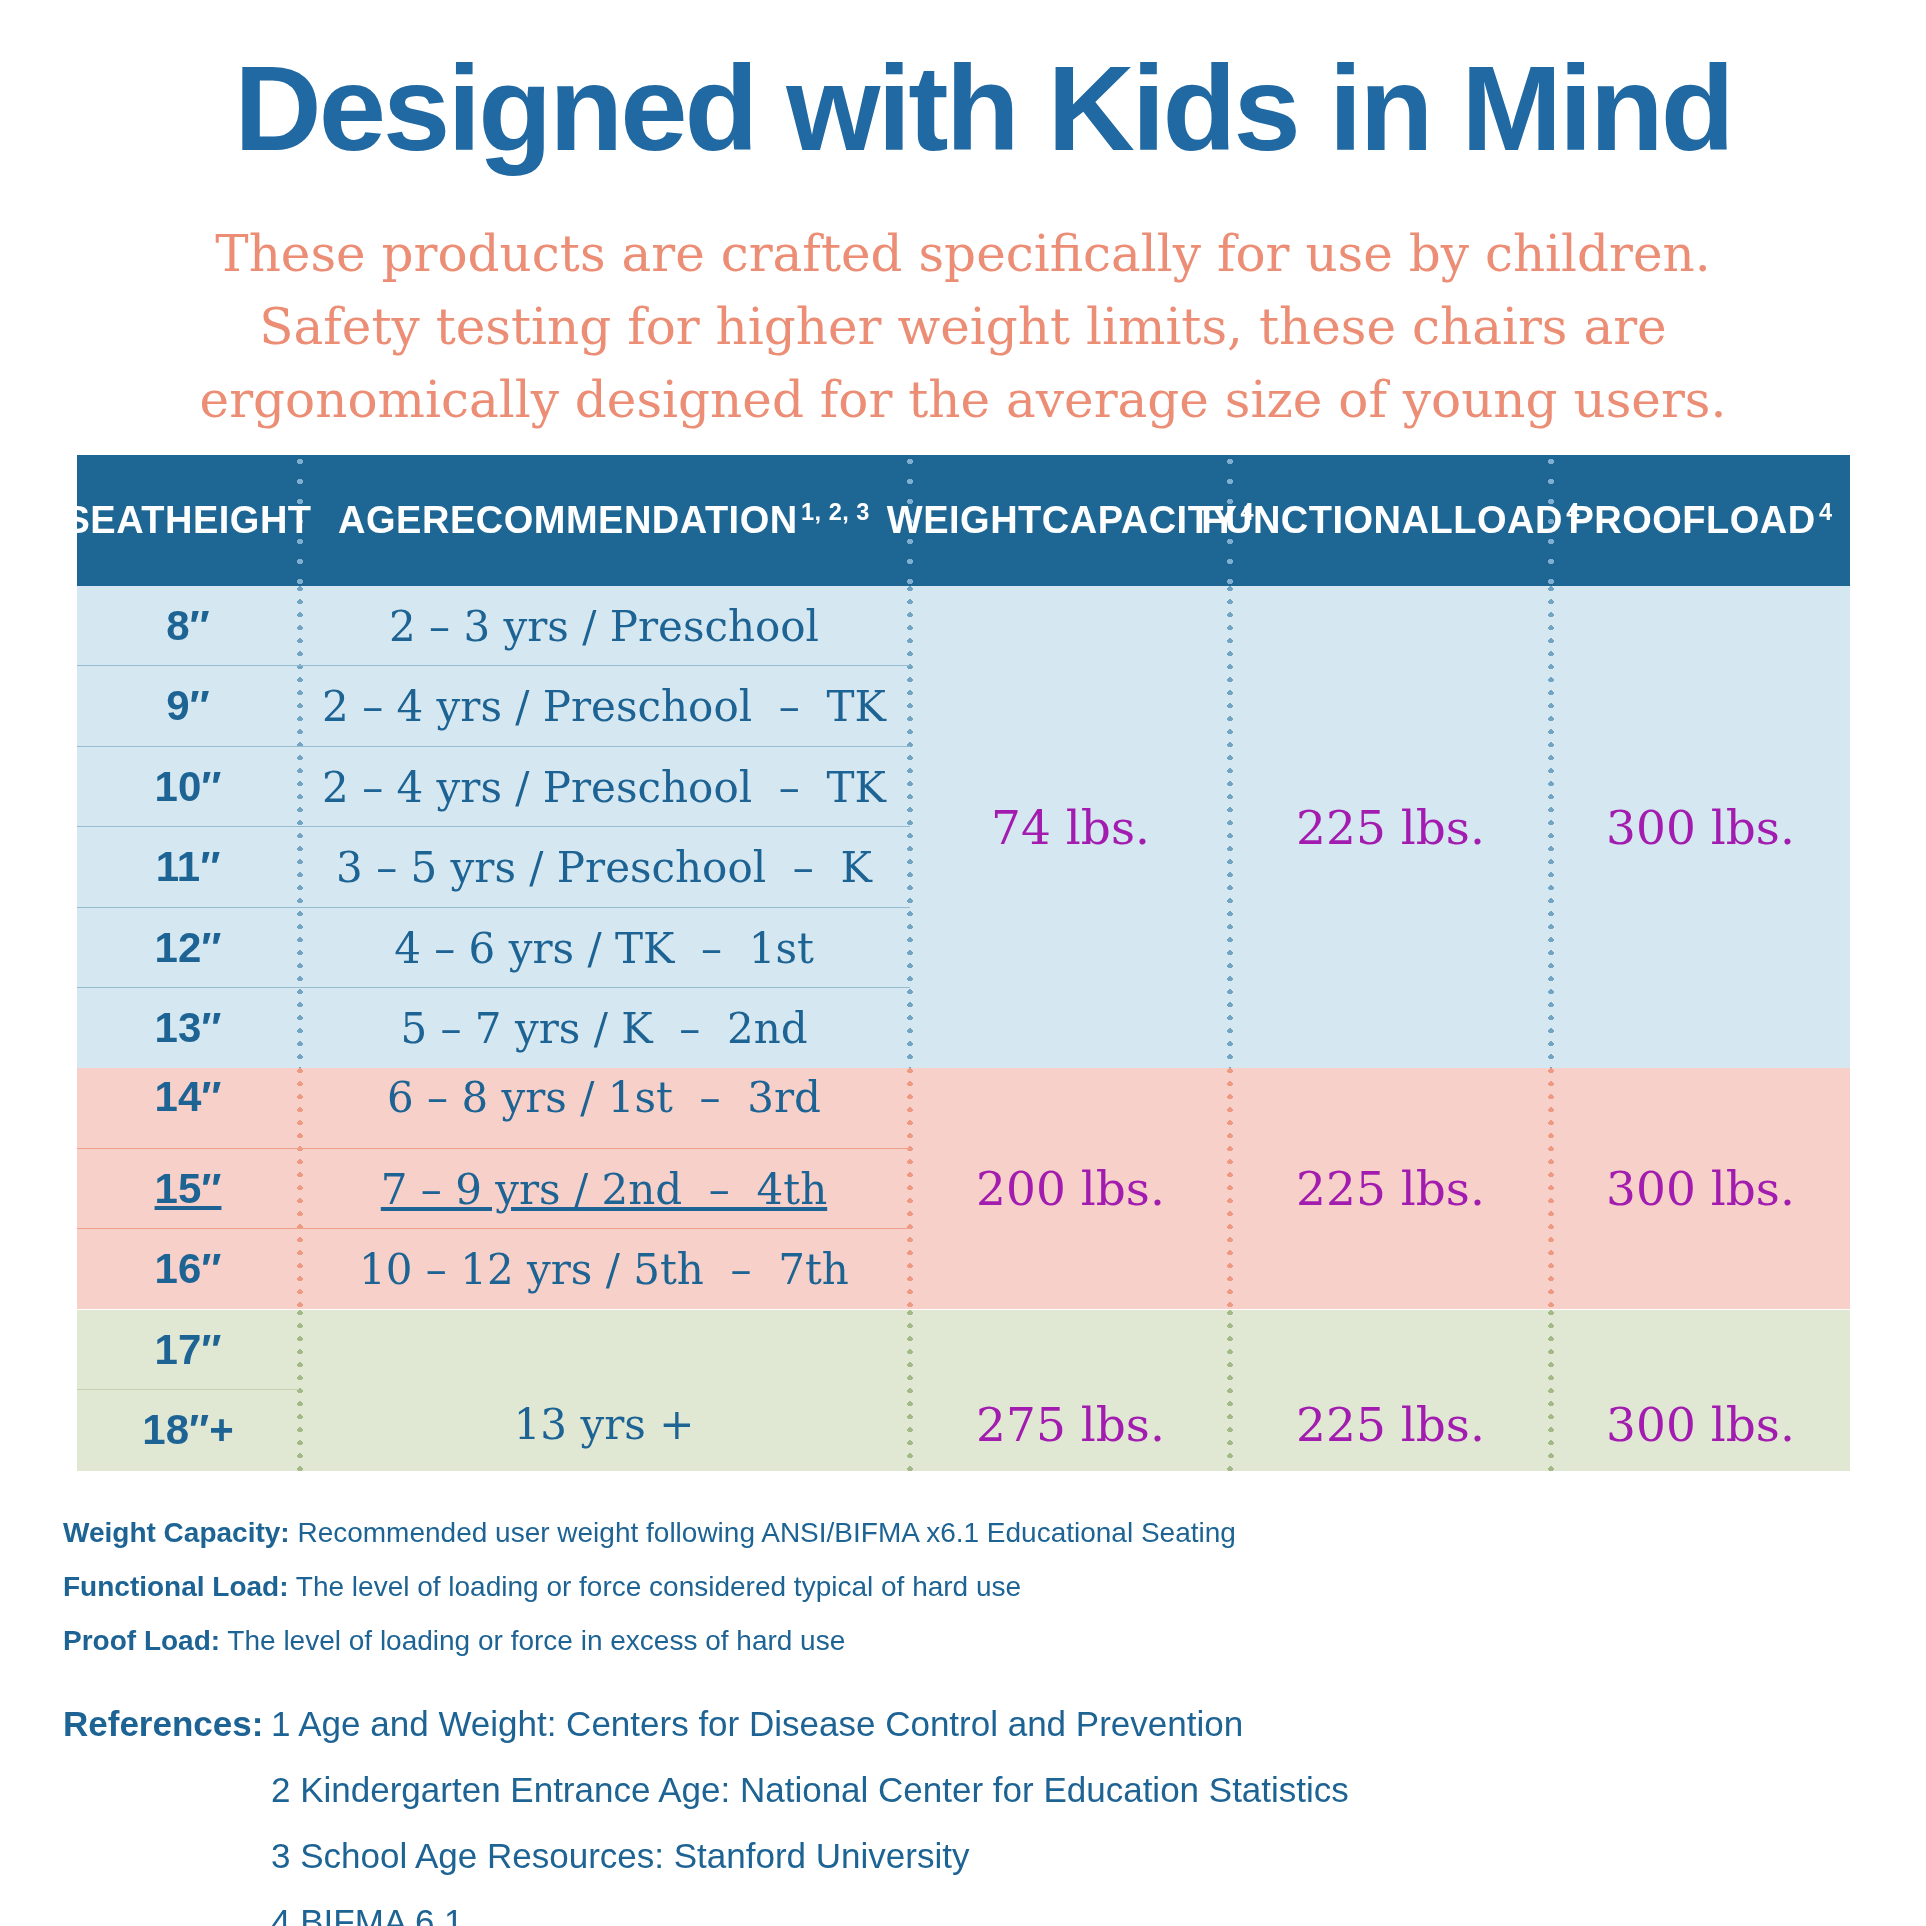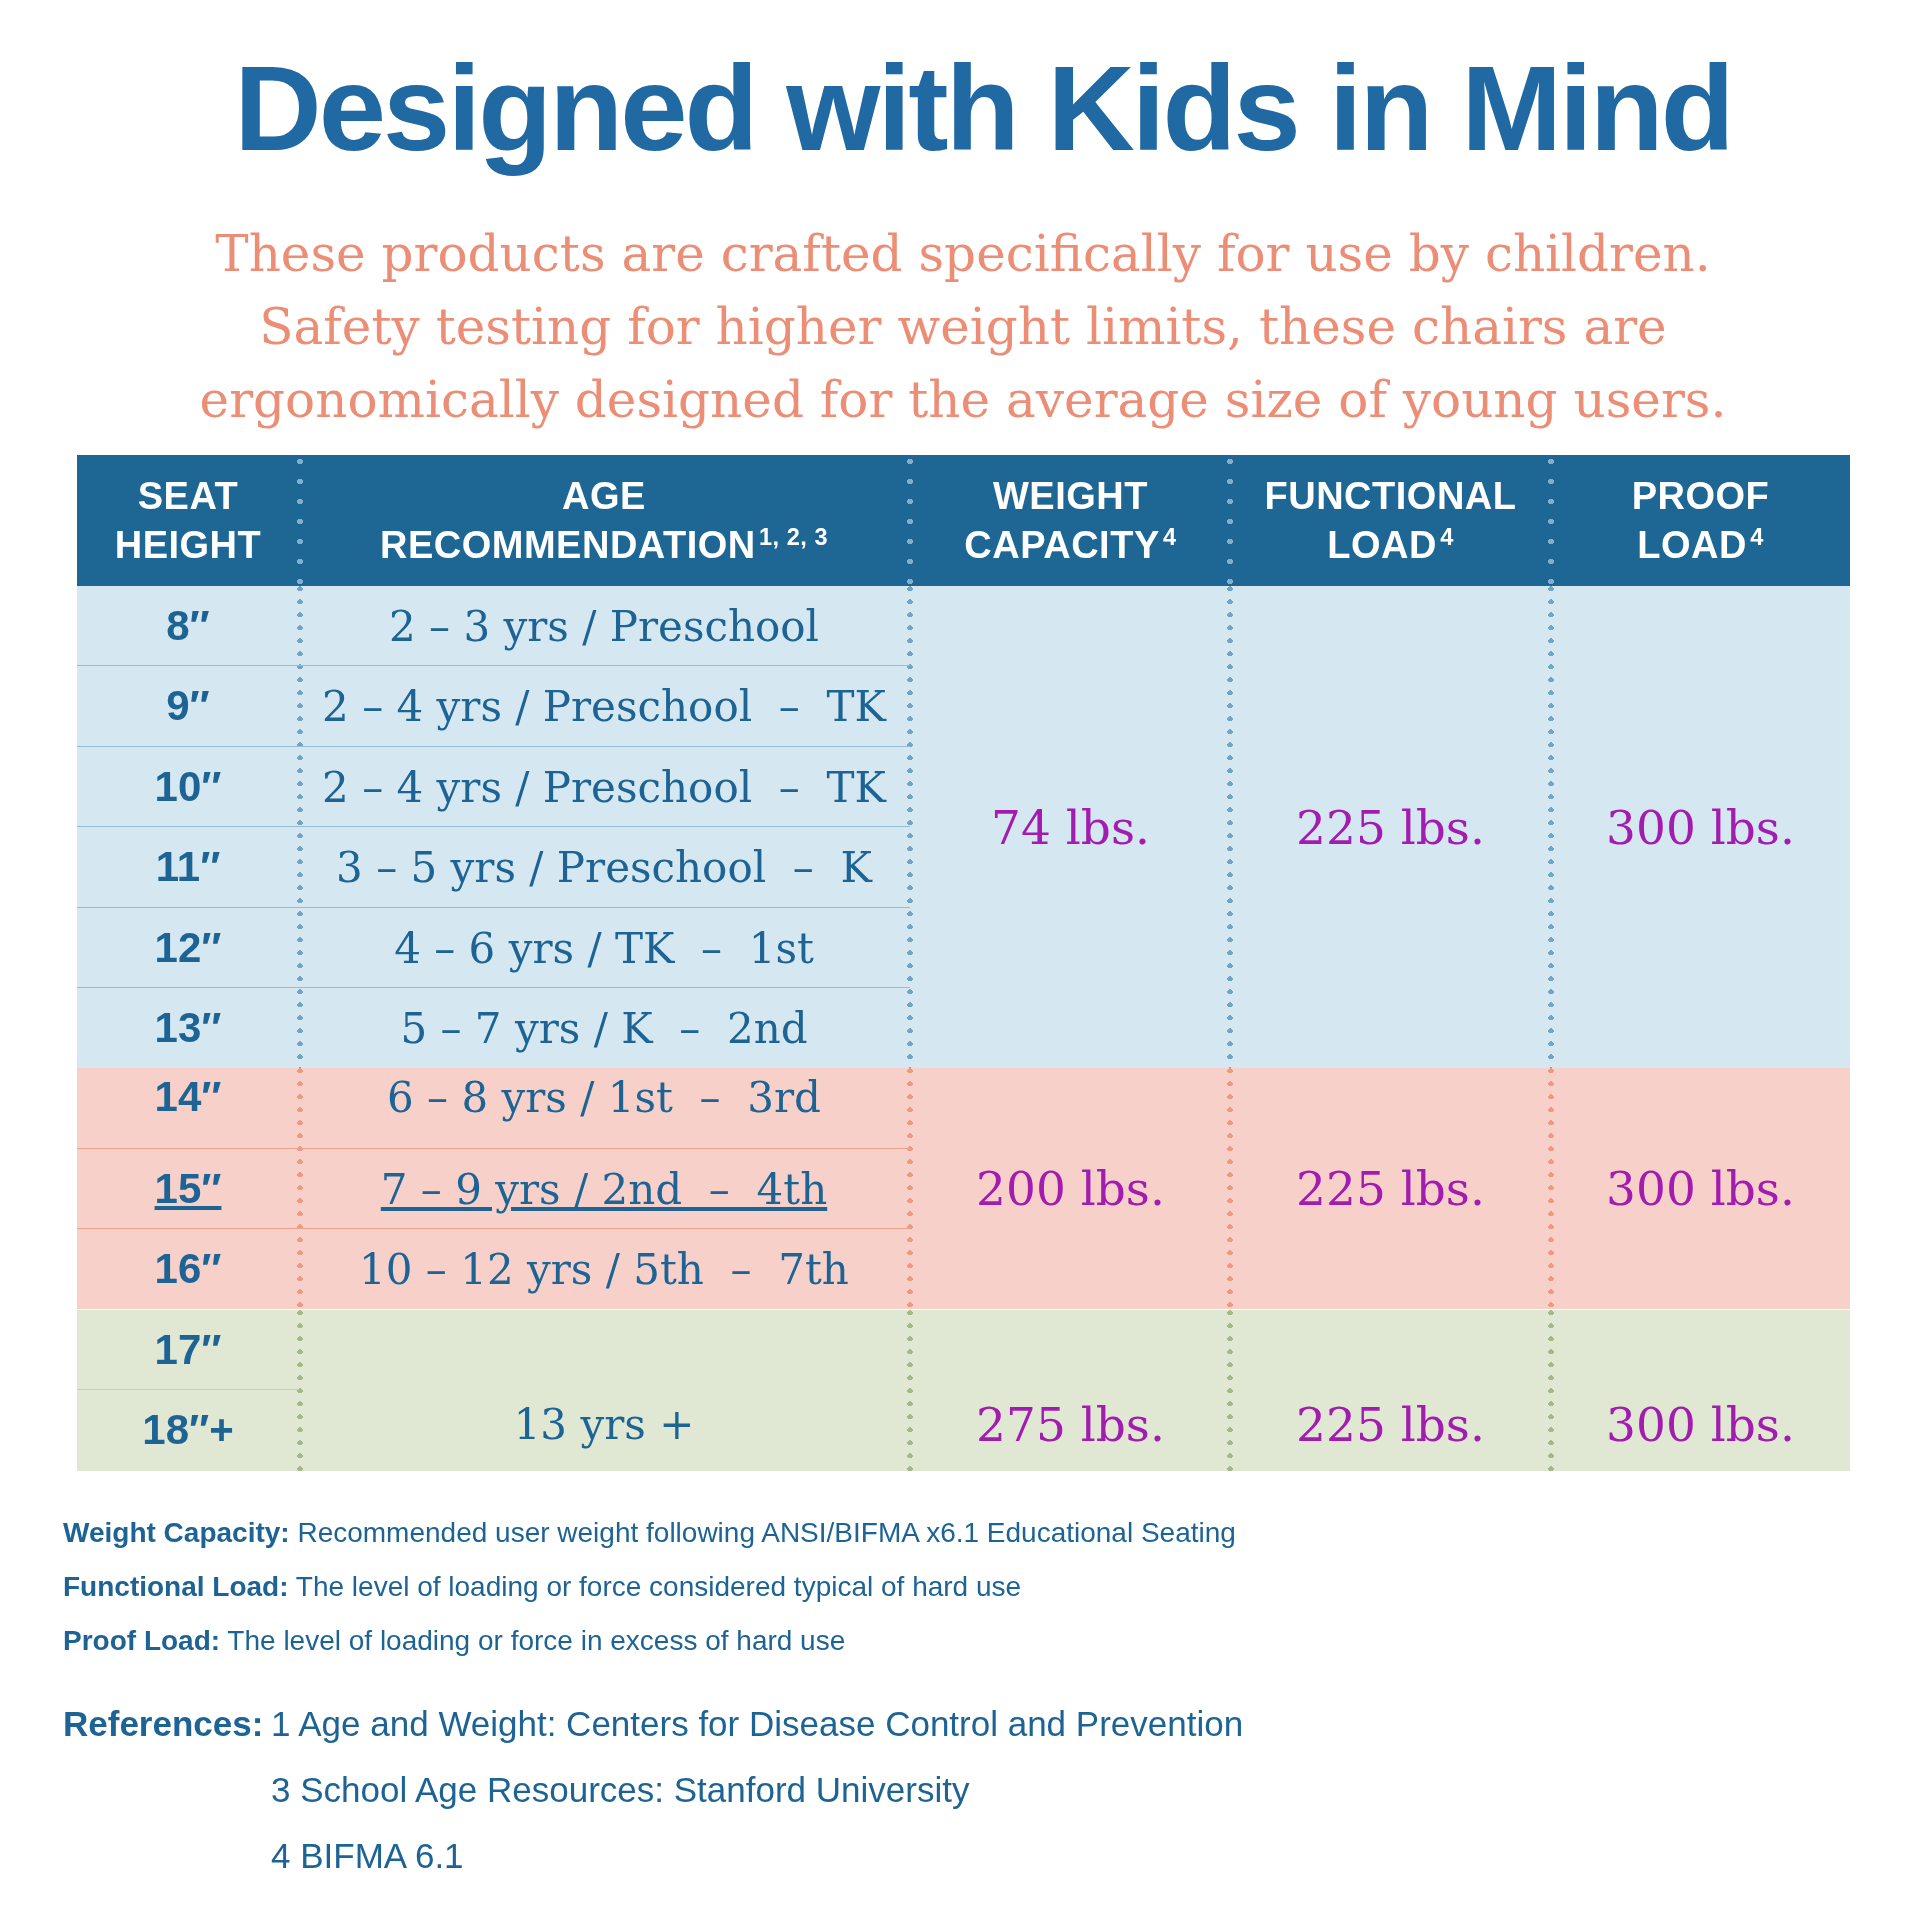--- a/index.html
+++ b/index.html
@@ -51,21 +51,21 @@
   .c4{left:1153px;width:321px;}
   .c5{left:1474px;width:299px;}
   .rh{top:0;height:131px;}
   .r1{top:131px;}  .r2{top:211px;}  .r3{top:292px;}  .r4{top:372px;}  .r5{top:453px;}
   .r6{top:533px;} .r7{top:602px;} .r8{top:694px;text-decoration:underline;} .r9{top:774px;} .r10{top:855px;} .r11{top:935px;}
   .h1{height:80px;}
   .spanblue{top:131px;height:482px;}
   .spanpink{top:613px;height:241px;}
   .spangreen{top:869px;height:201px;}
 
-  .hdr{flex-direction:column;color:#ffffff;font-weight:bold;font-size:38px;line-height:49px;
+  .hdr{color:#ffffff;font-weight:bold;font-size:38px;line-height:49px;
        letter-spacing:0.5px;font-family:"Liberation Sans",sans-serif;}
   .hdr .supline{display:flex;align-items:flex-start;}
   .sup{font-size:0.62em;position:relative;top:-0.32em;margin-left:0.14em;}
   .sup:empty{display:none;}
 
   .seat{font-weight:bold;font-size:42px;color:#1d6394;font-family:"Liberation Sans",sans-serif;}
   .age{font-family:"DejaVu Serif",serif;font-size:42px;color:#1d6394;white-space:pre;}
   .val{font-family:"DejaVu Serif",serif;font-size:47px;color:#a21caf;}
 
   
@@ -193,17 +193,18 @@
 <div class="defs">
   <div><span class="def-term">Weight Capacity:</span><span> Recommended user weight following ANSI/BIFMA x6.1 Educational Seating</span></div>
   <div><span class="def-term">Functional Load:</span><span> The level of loading or force considered typical of hard use</span></div>
   <div><span class="def-term">Proof Load:</span><span> The level of loading or force in excess of hard use</span></div>
 </div>
 
 <div class="refs">
   <div class="refs-label">References:</div>
   <div>
     <div>1 Age and Weight: Centers for Disease Control and Prevention</div>
+    <div>2 Kindergarten Entrance Age: National Center for Education Statistics</div>
     <div>3 School Age Resources: Stanford University</div>
     <div>4 BIFMA 6.1</div>
   </div>
 </div>
 
 
 </body></html>

